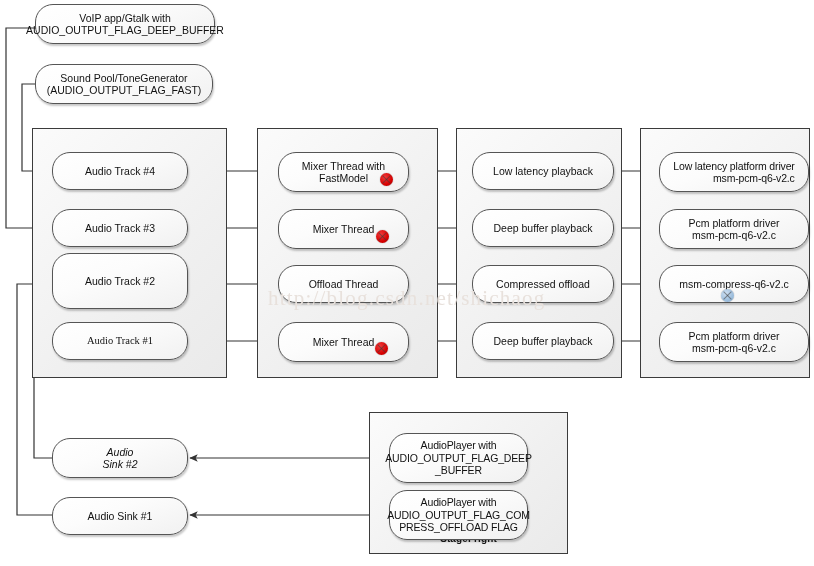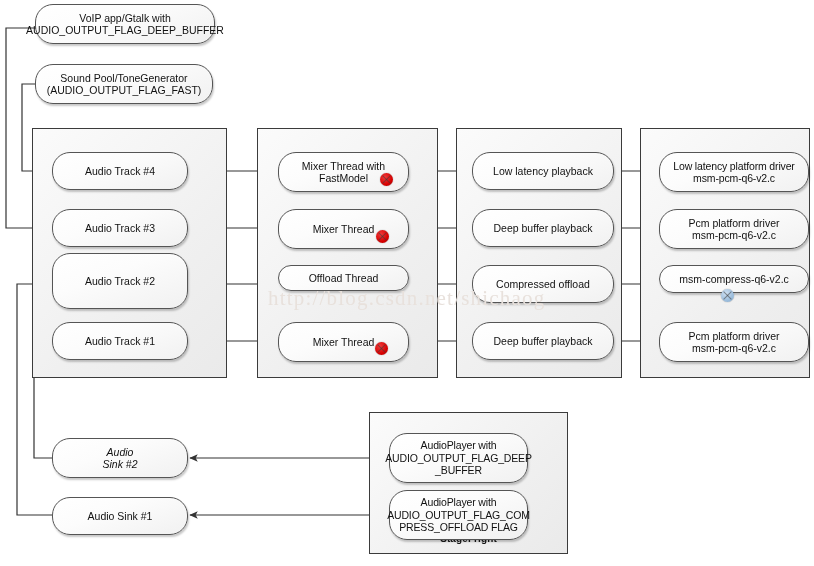--- a/index.html
+++ b/index.html
@@ -147,54 +147,54 @@
   <div class="watermark" style="left:268px; top:286px;">http://blog.csdn.net/shichaog</div>
 
   <div class="pill" style="left:35px; top:4px; width:180px; height:40px;">VoIP app/Gtalk with
 AUDIO_OUTPUT_FLAG_DEEP_BUFFER</div>
   <div class="pill" style="left:35px; top:64px; width:178px; height:40px;">Sound Pool/ToneGenerator
 (AUDIO_OUTPUT_FLAG_FAST)</div>
 
   <div class="pill" style="left:52px; top:152px; width:136px; height:38px;">Audio Track #4</div>
   <div class="pill" style="left:52px; top:209px; width:136px; height:38px;">Audio Track #3</div>
   <div class="pill" style="left:52px; top:253px; width:136px; height:56px;">Audio Track #2</div>
-  <div class="pill" style="left:52px; top:322px; width:136px; height:38px;">Audio Track #1</div>
+  <div class="pill" style="left:52px; top:322px; width:136px; height:38px;font-family:Liberation Serif, serif;">Audio Track #1</div>
 
   <div class="pill" style="left:278px; top:152px; width:131px; height:40px;">Mixer Thread with
 FastModel</div>
   <div class="marker red" style="left:380px; top:173px;">
     <span class="x1"></span>
     <span class="x2"></span>
   </div>
 
   <div class="pill" style="left:278px; top:209px; width:131px; height:40px;">Mixer Thread</div>
   <div class="marker red" style="left:376px; top:230px;">
     <span class="x1"></span>
     <span class="x2"></span>
   </div>
 
-  <div class="pill" style="left:278px; top:265px; width:131px; height:26px;">Offload Thread</div>
+  <div class="pill" style="left:278px; top:265px; width:131px; height:38px;">Offload Thread</div>
 
   <div class="pill" style="left:278px; top:322px; width:131px; height:40px;">Mixer Thread</div>
   <div class="marker red" style="left:375px; top:342px;">
     <span class="x1"></span>
     <span class="x2"></span>
   </div>
 
   <div class="pill" style="left:472px; top:152px; width:142px; height:38px;">Low latency playback</div>
   <div class="pill" style="left:472px; top:209px; width:142px; height:38px;">Deep buffer playback</div>
   <div class="pill" style="left:472px; top:265px; width:142px; height:38px;">Compressed offload</div>
   <div class="pill" style="left:472px; top:322px; width:142px; height:38px;">Deep buffer playback</div>
 
-  <div class="pill tight" style="left:659px; top:152px; width:150px; height:40px;">Low latency platform driver
+  <div class="pill tight" style="left:659px; top:152px; width:150px; height:40px;text-align:right;">Low latency platform driver
 msm-pcm-q6-v2.c</div>
   <div class="pill" style="left:659px; top:209px; width:150px; height:40px;">Pcm platform driver
 msm-pcm-q6-v2.c</div>
 
-  <div class="pill" style="left:659px; top:265px; width:150px; height:28px;">msm-compress-q6-v2.c</div>
+  <div class="pill" style="left:659px; top:265px; width:150px; height:38px;">msm-compress-q6-v2.c</div>
   <div class="marker blue" style="left:721px; top:289px;">
     <span class="x1"></span>
     <span class="x2"></span>
   </div>
 
   <div class="pill" style="left:659px; top:322px; width:150px; height:40px;">Pcm platform driver
 msm-pcm-q6-v2.c</div>
 
   <div class="pill" style="left:52px; top:438px; width:136px; height:40px;font-style:italic;">Audio
 Sink #2</div>

